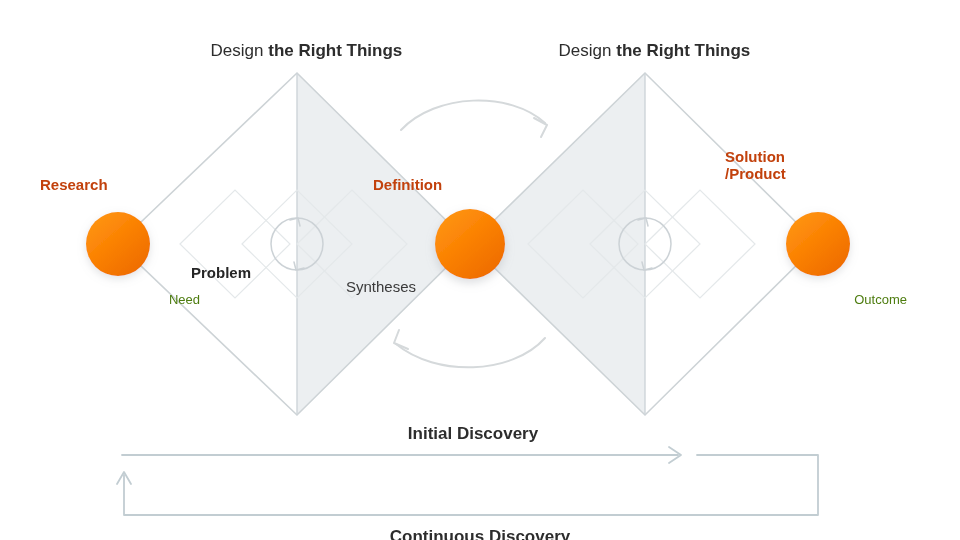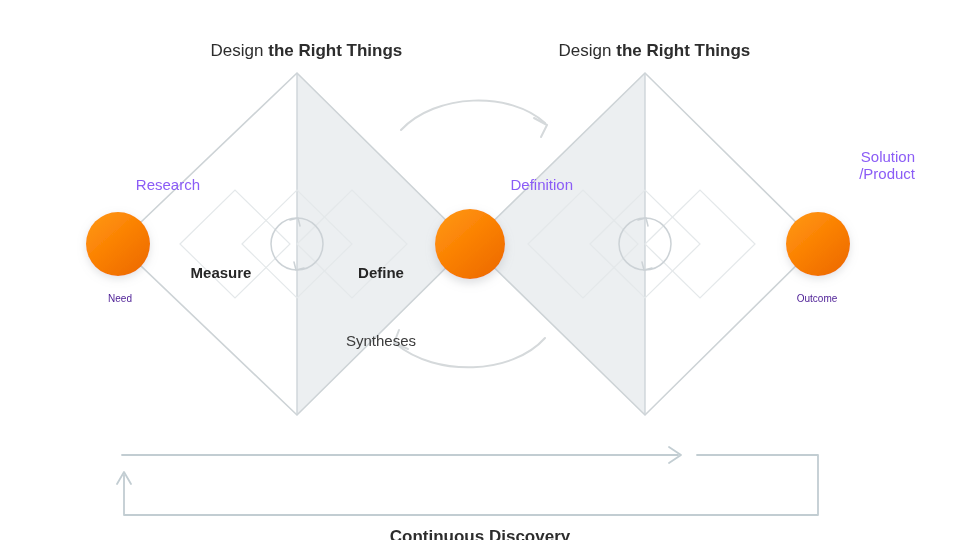--- a/index.html
+++ b/index.html
@@ -9,22 +9,22 @@
     font-family:"Liberation Sans", sans-serif;
     color:#2d2d2d;
     overflow:hidden;
     position:relative;
   }
   #stage{position:absolute;left:0;top:15px;width:848px;height:540px;}
   svg.layer{position:absolute;left:0;top:0;width:960px;height:540px;}
   .lbl{position:absolute;white-space:pre;line-height:1.15;}
   .hdr{font-size:17px;font-weight:400;color:#2d2d2d;}
   .hdr b{font-weight:700;}
-  .node-title{font-size:15px;font-weight:400;color:#8b5cf6;text-align:right;}
-  .node-sub{font-size:10px;font-weight:400;color:#4c1d95;text-align:center;}
+  .node-title{font-size:15px;font-weight:700;color:#c2410c;text-align:left;}
+  .node-sub{font-size:13px;font-weight:400;color:#4d7c0f;text-align:right;}
   .phase-title{font-size:15px;font-weight:700;color:#262626;text-align:center;}
   .phase-sub{font-size:15px;font-weight:400;color:#3a3a3a;text-align:center;}
   .flow-title{font-size:17px;font-weight:700;color:#2d2d2d;text-align:center;}
   .ctr{transform:translateX(-50%);}
 </style>
 </head>
 <body>
 
 <div id="stage">
 
@@ -113,25 +113,25 @@
 
   <div class="lbl node-title ctr" style="left:120px;top:161px;width:160px;">Research</div>
   <div class="lbl node-sub ctr" style="left:120px;top:278px;width:160px;">Need</div>
 
   <div class="lbl node-title ctr" style="left:473px;top:161px;width:200px;">Definition</div>
 
   <div class="lbl node-title ctr" style="left:820px;top:133px;width:190px;">Solution<br>/Product</div>
   <div class="lbl node-sub ctr" style="left:817px;top:278px;width:180px;">Outcome</div>
 
   <div class="lbl ctr" style="left:221px;top:212px;width:150px;">
-    <div class="phase-title">Measure</div>
+    <div class="phase-title">Problem</div>
   </div>
 
   <div class="lbl ctr" style="left:381px;top:212px;width:150px;">
-    <div class="phase-title">Define</div>
     <div class="phase-sub" style="margin-top:14px;">Syntheses</div>
   </div>
 
 
 
+  <div class="lbl flow-title ctr" style="left:473px;top:409px;width:320px;">Initial Discovery</div>
   <div class="lbl flow-title ctr" style="left:480px;top:512px;width:400px;">Continuous Discovery</div>
 
 </div>
 
 </body></html>

